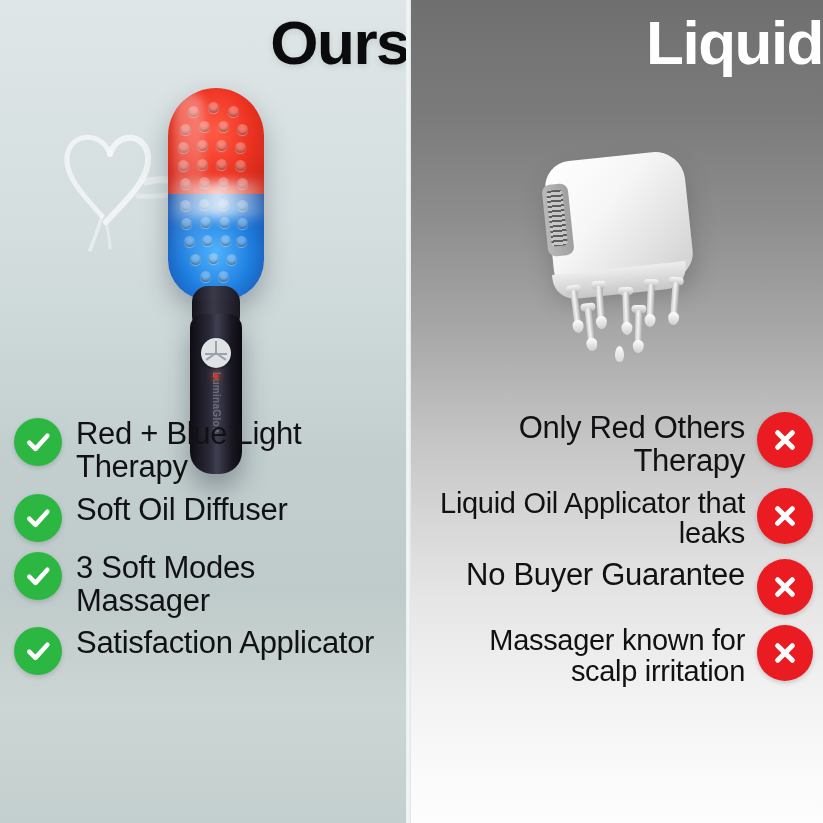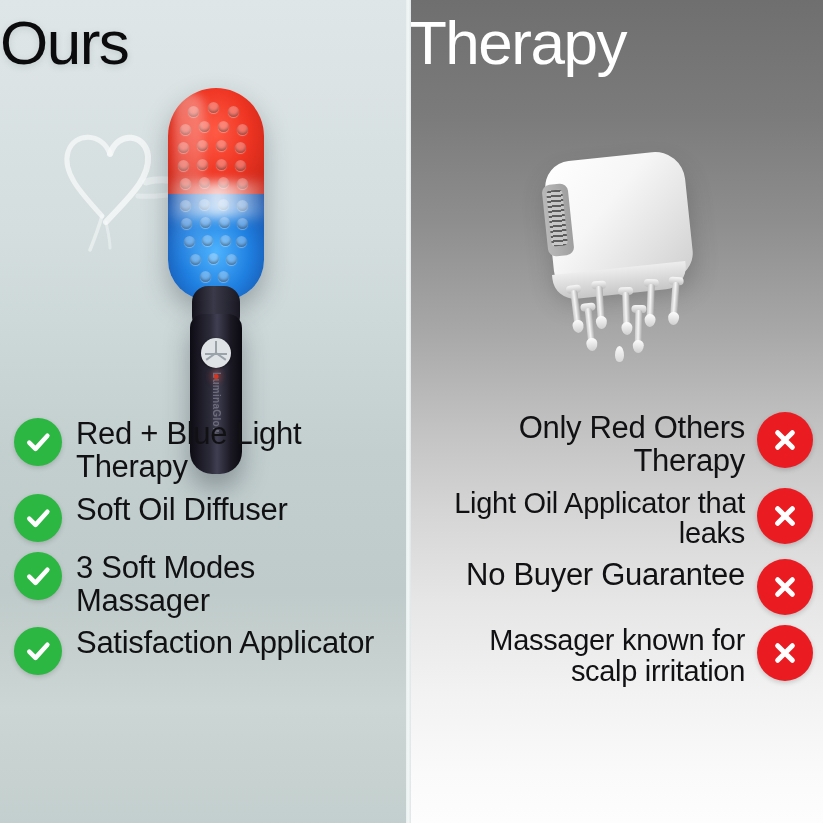--- a/index.html
+++ b/index.html
@@ -27,21 +27,21 @@
   }
   .divider{
     position:absolute;left:406px;top:0;width:5px;height:823px;
     background:linear-gradient(90deg,#e8eeee 0%,#f2f6f6 45%,#dfe6e6 100%);
     z-index:6;
   }
 
   
   .heading{
     position:absolute;top:12px;left:0;width:100%;
-    text-align:left;font-weight:400;font-size:62px;
+    text-align:right;font-weight:700;font-size:62px;
     letter-spacing:-1.5px;line-height:1;
   }
   .heading-ours{color:#0b0b0d;text-shadow:0 2px 6px rgba(120,135,135,.25);}
   .heading-others{color:#ffffff;}
 
   
   .prod-ours{
     position:absolute;left:152px;top:88px;width:126px;height:310px;
   }
   .comb{
@@ -315,21 +315,21 @@
         <div class="feat-text feat-ours">Satisfaction Applicator</div>
       </div>
 
     </div>
   </div>
 
   <div class="divider"></div>
 
   <div class="panel panel-others">
 
-    <div class="heading heading-others">Therapy</div>
+    <div class="heading heading-others">Liquid</div>
 
     <div class="prod-others">
       <div class="dev-body"></div>
       <div class="dev-side"></div>
       <div class="dev-vent"></div>
       <div class="dev-rim"></div>
 
       <div class="prong" style="left:42px;top:140px;transform:rotate(-7deg)">
         <div class="cap"></div>
           <div class="stem"></div>
@@ -374,21 +374,21 @@
       <div class="row row-others">
         <div class="feat-text feat-others">Only Red Others Therapy</div>
         <div class="badge badge-x">
           <svg width="32" height="32" viewBox="0 0 24 24">
             <path d="M6.5 6.5 L17.5 17.5 M17.5 6.5 L6.5 17.5" fill="none" stroke="#ffffff" stroke-width="3.8" stroke-linecap="round"></path>
           </svg>
         </div>
       </div>
 
       <div class="row row-others">
-        <div class="feat-text feat-others small">Light Oil Applicator that leaks</div>
+        <div class="feat-text feat-others small">Liquid Oil Applicator that leaks</div>
         <div class="badge badge-x">
           <svg width="32" height="32" viewBox="0 0 24 24">
             <path d="M6.5 6.5 L17.5 17.5 M17.5 6.5 L6.5 17.5" fill="none" stroke="#ffffff" stroke-width="3.8" stroke-linecap="round"></path>
           </svg>
         </div>
       </div>
 
       <div class="row row-others">
         <div class="feat-text feat-others">No Buyer Guarantee</div>
         <div class="badge badge-x">

